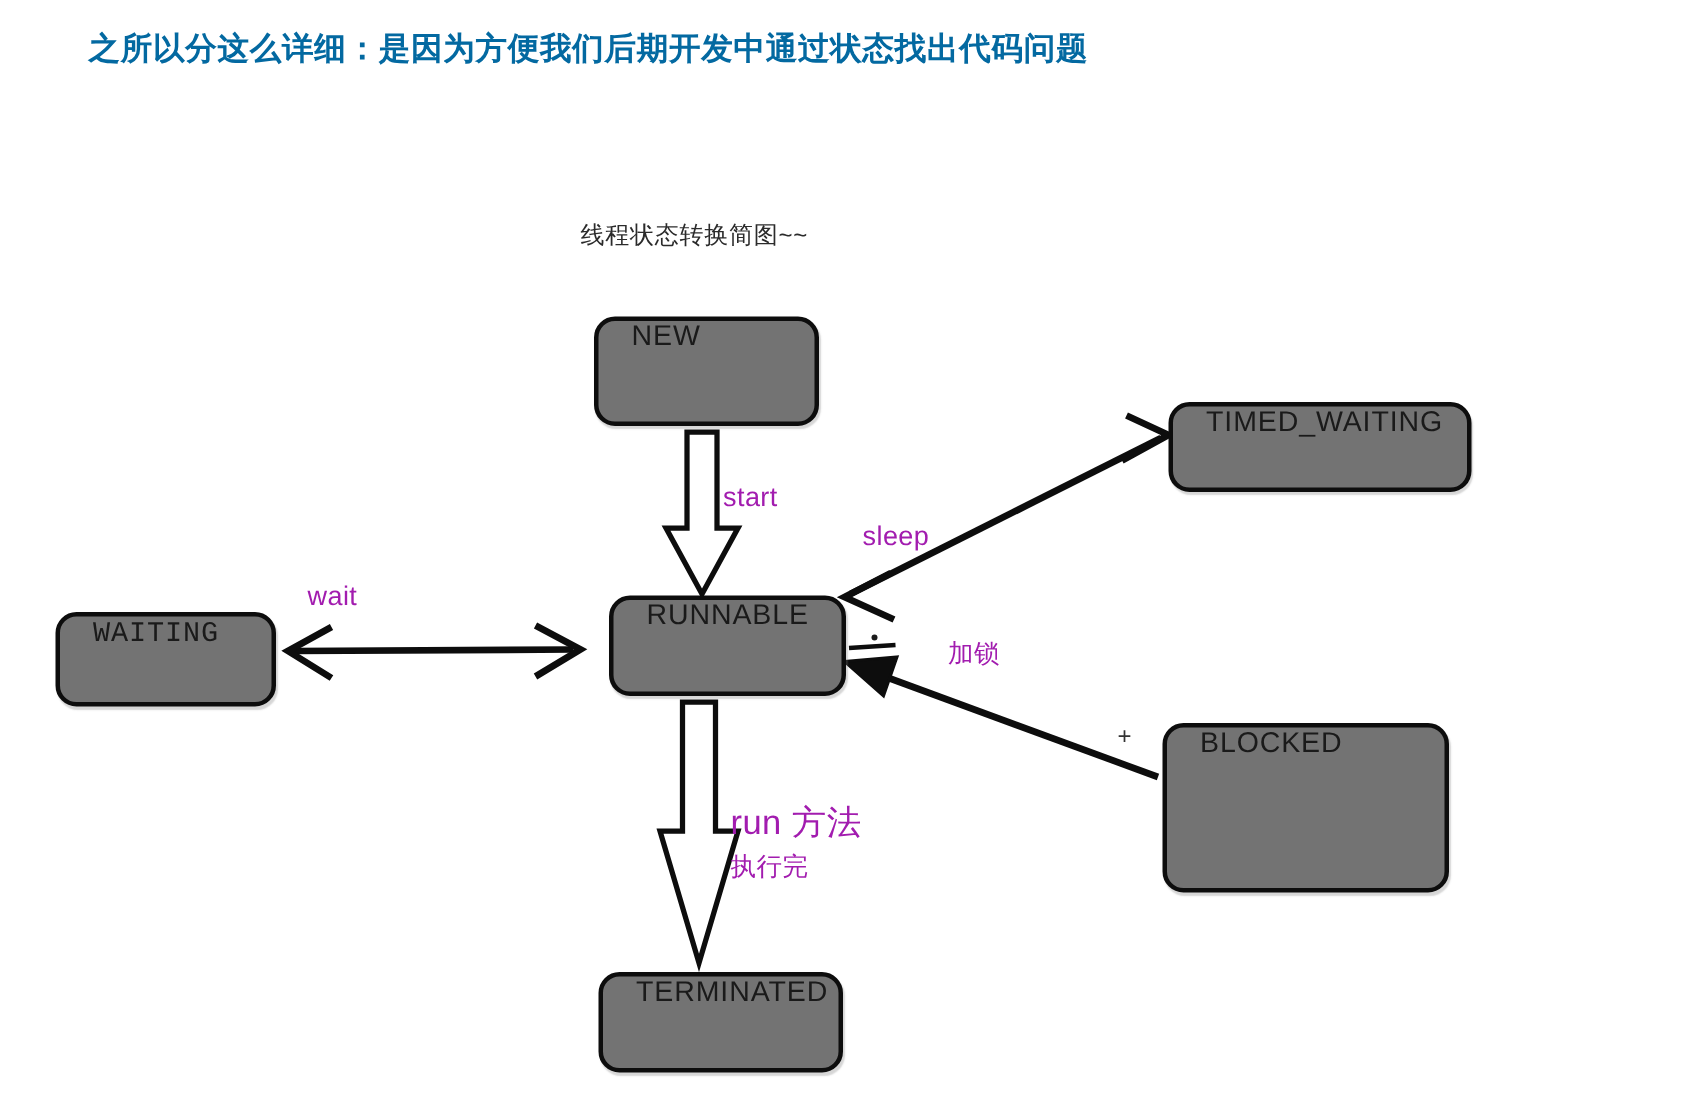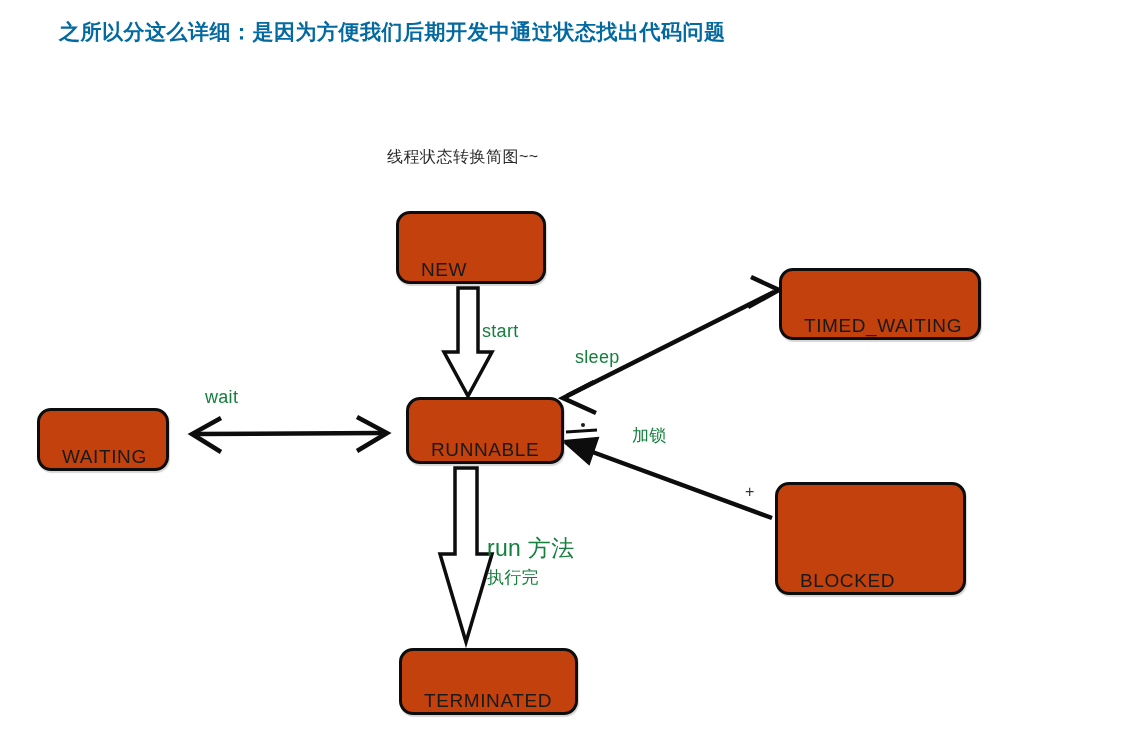--- a/index.html
+++ b/index.html
@@ -43,43 +43,43 @@
     font-size: 16px;
     color: #2b2b2b;
     letter-spacing: 0.5px;
     white-space: nowrap;
   }
   .node {
     position: absolute;
     box-sizing: border-box;
     border: 3.5px solid #0d0d0d;
     border-radius: 14px;
-    background: #c2410c;
+    background: #737373;
     display: flex;
-    align-items: flex-end;
+    align-items: flex-start;
     box-shadow: 1px 2px 1px rgba(120,120,120,0.30);
   }
   .node .label {
     font-size: 19px;
     color: #1a1a1a;
     letter-spacing: 0.6px;
     padding-left: 22px;
     white-space: nowrap;
   }
   #node-new      { left: 396px; top: 211px; width: 150px; height: 73px; }
   #node-runnable { left: 406px; top: 397px; width: 158px; height: 67px; }
-  #node-waiting  { left: 37px;  top: 408px; width: 132px; height: 63px; }
-  #node-timed    { left: 779px; top: 268px; width: 202px; height: 72px; }
+  #node-waiting  { left: 37px;  top: 408px; width: 147px; height: 63px; font-family: Liberation Mono, monospace; }
+  #node-timed    { left: 779px; top: 268px; width: 202px; height: 60px; }
   #node-blocked  { left: 775px; top: 482px; width: 191px; height: 113px; }
-  #node-terminated { left: 399px; top: 648px; width: 179px; height: 67px; }
+  #node-terminated { left: 399px; top: 648px; width: 163px; height: 67px; }
 
   .edge-label {
     position: absolute;
     font-size: 18px;
-    color: #15803d;
+    color: #a21caf;
     white-space: nowrap;
     letter-spacing: 0.3px;
     text-align: center;
   }
   #label-start  { left: 482px; top: 321px; }
   #label-sleep  { left: 575px; top: 327px; margin-top: 20px; }
   #label-wait   { left: 205px; top: 387px; }
   #label-lock   { left: 604px; top: 424px; font-size: 17px; margin-left: 28px; }
   #label-run1   { left: 487px; top: 533px; font-size: 23px; }
   #label-run2   { left: 487px; top: 566px; font-size: 17px; }

